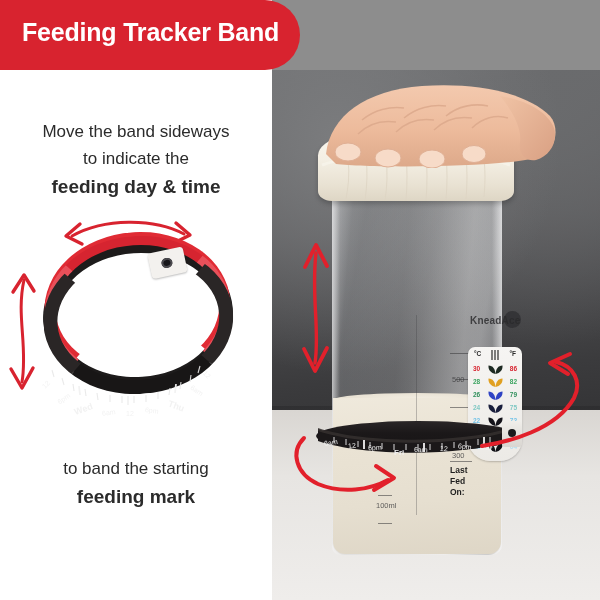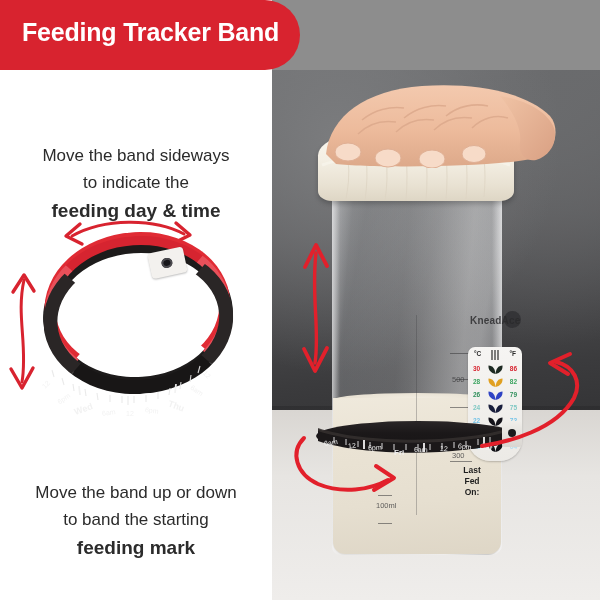--- a/index.html
+++ b/index.html
@@ -29,21 +29,21 @@
     position:absolute; left:22px; top:18px;
     font-size:25px; font-weight:bold; color:#ffffff;
     letter-spacing:-.2px; white-space:nowrap;
   }
 
   
   .left-panel {
     position:absolute; left:0; top:78px; width:272px; height:522px;
     background:#ffffff;
   }
-  .text-block { position:absolute; width:272px; text-align:center; color:#231f20;margin-top:24px; }
+  .text-block { position:absolute; width:272px; text-align:center; color:#231f20; }
   .text-block .line { font-size:17px; line-height:27px; color:#2b2b2b; }
   .text-block .line.bold { font-weight:bold; font-size:19px; line-height:30px; }
   .tb-top { top:40px; }
   .tb-bottom { top:377px; }
 
   
   .band-wrap { position:absolute; left:0px; top:140px; width:272px; height:215px; }
 
   .band-ellipse {
     position:absolute; left:43px; top:22px; width:190px; height:150px;
@@ -215,21 +215,21 @@
   .thermo-row {
     position:absolute; left:0; width:54px; height:13px;
   }
   .thermo-row .tc { position:absolute; left:5px; top:2px; font-size:6.5px; font-weight:bold; }
   .thermo-row .tf { position:absolute; right:5px; top:2px; font-size:6.5px; font-weight:bold; }
   .leafpair { position:absolute; left:19px; top:1px; width:17px; height:11px; }
 
   
   .lastfed {
     position:absolute; left:118px; top:300px; width:44px;
-    font-size:8.5px; line-height:11px; color:#1e1e1e; text-align:center;
+    font-size:8.5px; line-height:11px; color:#1e1e1e; text-align:left;
     font-weight:600;
   }
 
   
   .jar-band {
     position:absolute; left:44px; top:345px; width:204px; height:42px;
   }
   .jar-band-strap {
     position:absolute; left:0; top:6px; width:204px; height:30px;
     background:linear-gradient(180deg,#2a2627 0%,#1b1819 40%,#171415 100%);
@@ -333,21 +333,20 @@
       <div class="band-label day" style="left:74px; top:186px; transform:rotate(-20deg);">Wed</div>
       <div class="band-label" style="left:102px; top:191px; transform:rotate(-7deg);">6am</div>
       <div class="band-label" style="left:126px; top:192px; transform:rotate(0deg);">12</div>
       <div class="band-label" style="left:145px; top:189px; transform:rotate(8deg);">6pm</div>
       <div class="band-label day" style="left:168px; top:183px; transform:rotate(20deg);">Thu</div>
       <div class="band-label" style="left:190px; top:169px; transform:rotate(34deg);">6am</div>
       <div class="band-label" style="left:203px; top:153px; transform:rotate(46deg);">12</div>
     </div>
 
     <div class="text-block tb-bottom">
-      <div class="line">Move the band up or down</div>
       <div class="line">to band the starting</div>
       <div class="line bold">feeding mark</div>
     </div>
   </div>
 
   <div class="photo">
     <div class="photo-bg-dark"></div>
     <div class="photo-bg-shadow"></div>
     <div class="photo-bg-table"></div>
 

